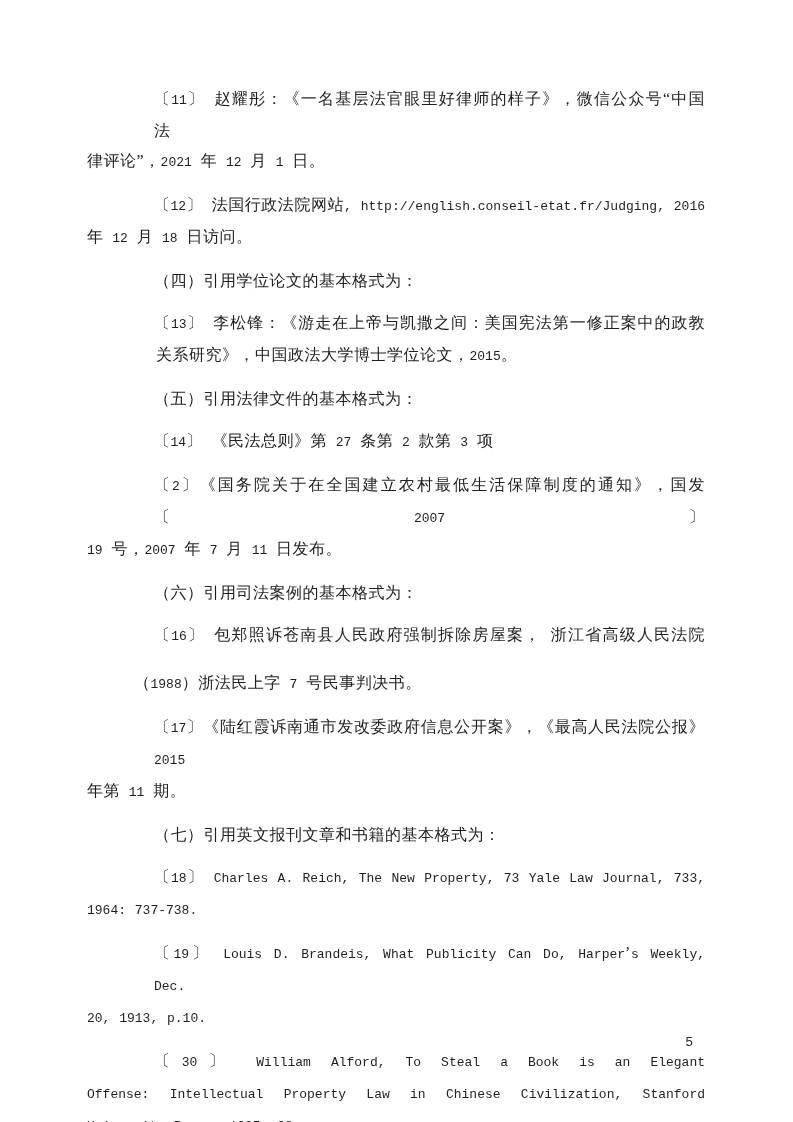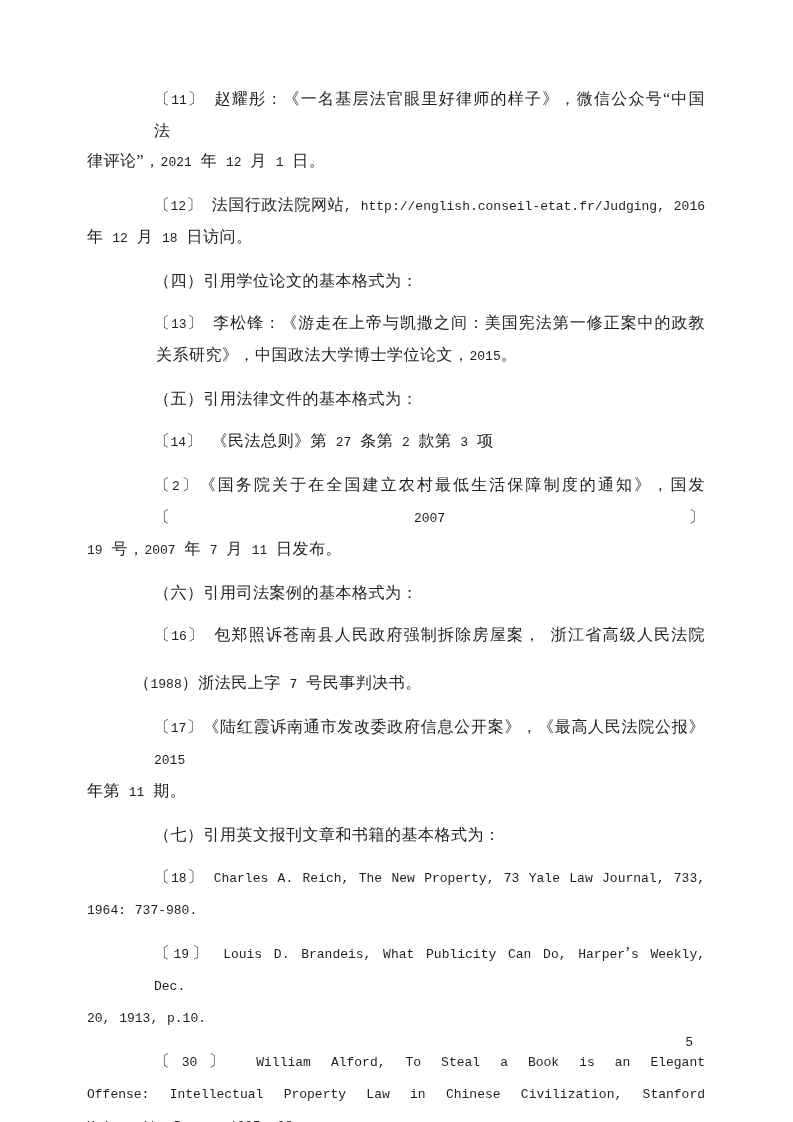--- a/index.html
+++ b/index.html
@@ -90,21 +90,21 @@
     </div>
     <div class="para">
       <div class="line indent-first justify">〔<span class="latin">17</span>〕《陆红霞诉南通市发改委政府信息公开案》，《最高人民法院公报》<span class="latin">2015</span></div>
       <div class="line indent-none">年第<span class="latin"> 11 </span>期。</div>
     </div>
     <div class="para">
       <div class="line indent-first">（七）引用英文报刊文章和书籍的基本格式为：</div>
     </div>
     <div class="para">
       <div class="line indent-first justify">〔<span class="latin">18</span>〕<span class="latin">  Charles A. Reich, The New Property, 73 Yale Law Journal, 733,</span></div>
-      <div class="line indent-none"><span class="latin">1964: 737-980.</span></div>
+      <div class="line indent-none"><span class="latin">1964: 737-738.</span></div>
     </div>
     <div class="para">
       <div class="line indent-first justify">〔<span class="latin">19</span>〕<span class="latin">  Louis D. Brandeis, What Publicity Can Do, Harper</span>’<span class="latin">s Weekly, Dec.</span></div>
       <div class="line indent-none"><span class="latin">20, 1913, p.10.</span></div>
     </div>
     <div class="para">
       <div class="line indent-first justify">〔<span class="latin">30</span>〕<span class="latin">  William Alford, To Steal a Book is an Elegant</span></div>
       <div class="line indent-none justify"><span class="latin">Offense:  Intellectual Property Law in Chinese Civilization, Stanford</span></div>
       <div class="line indent-none"><span class="latin">University Press, 1995: 98</span></div>
     </div>

